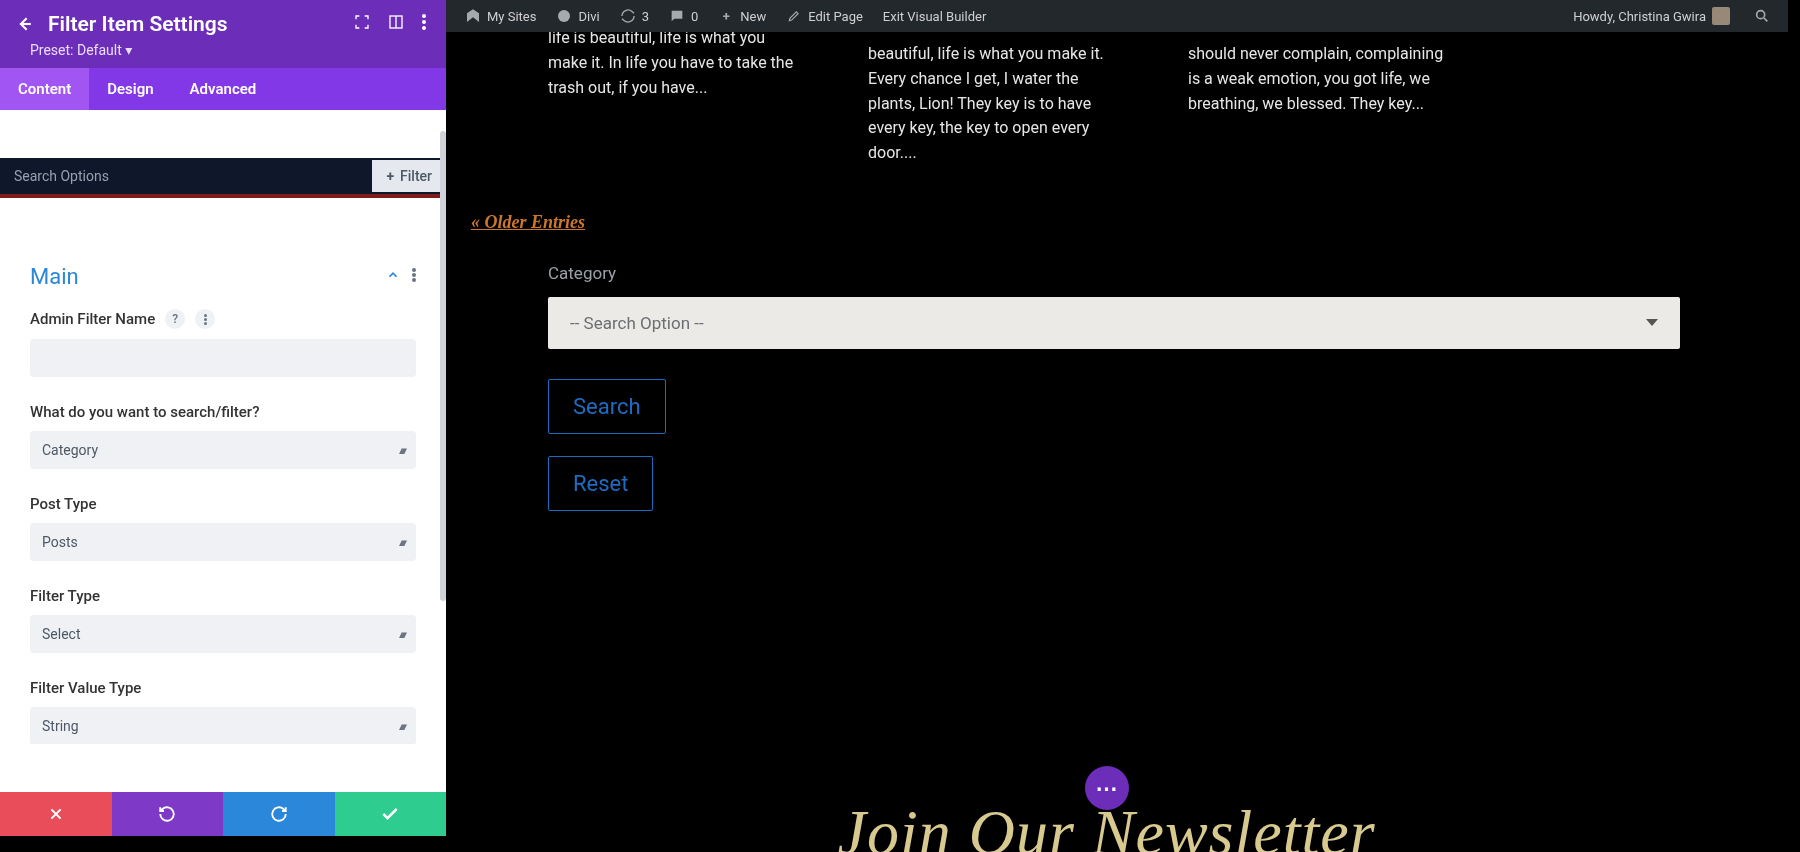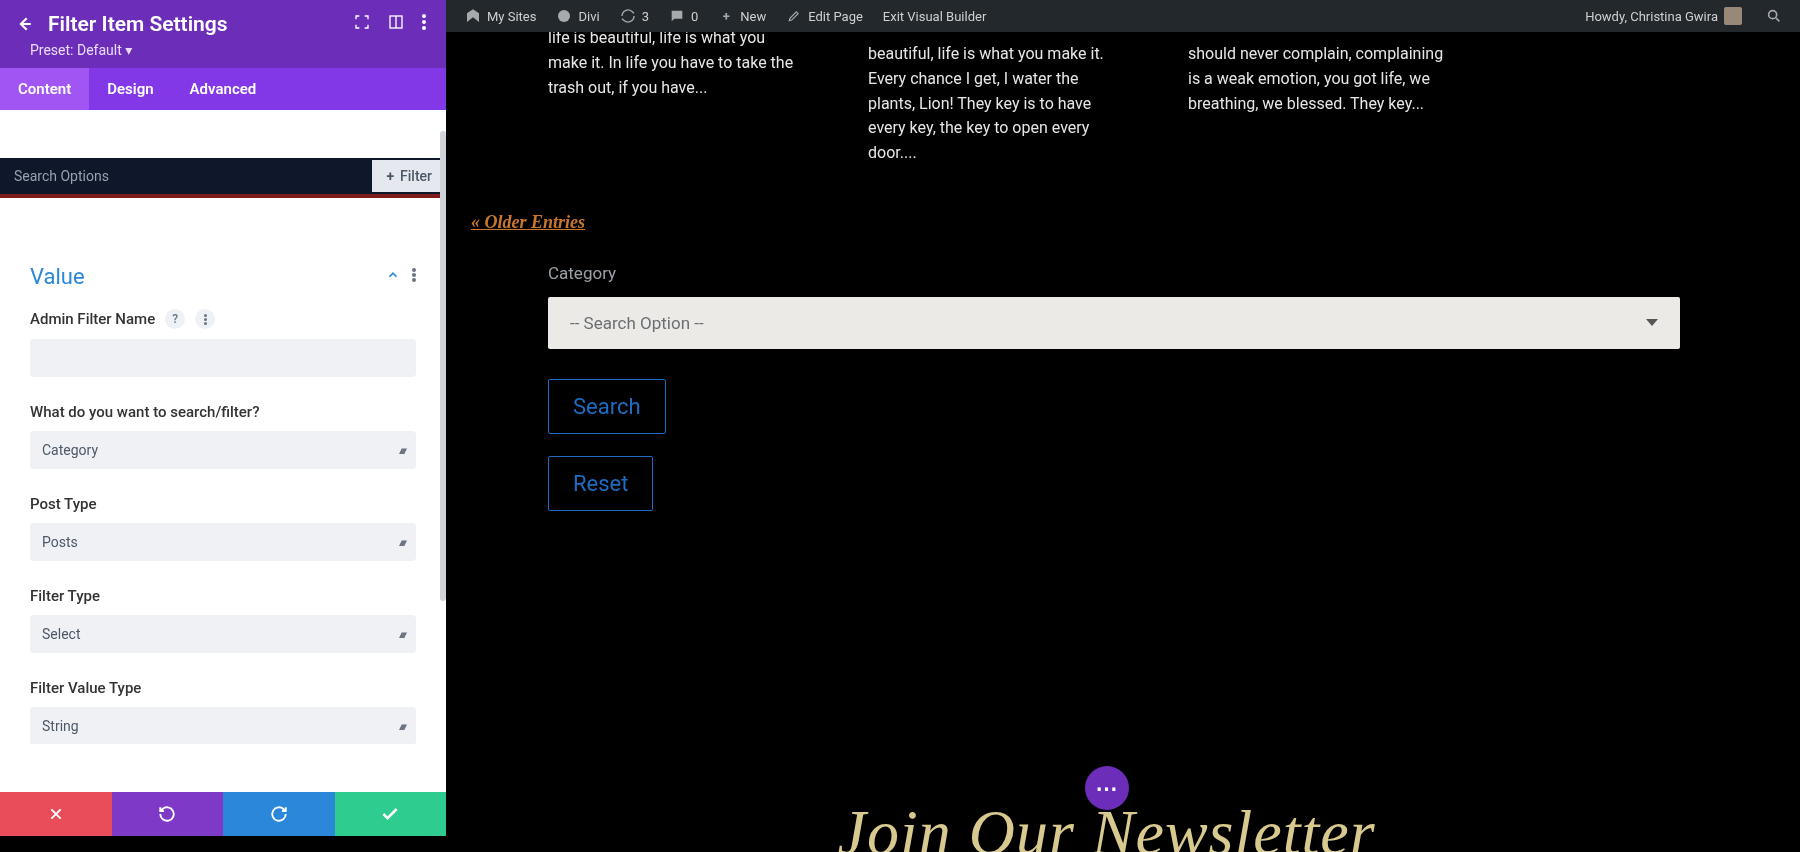--- a/index.html
+++ b/index.html
@@ -1,19 +1,19 @@
 <!DOCTYPE html>
 <html><head>
 <meta charset="utf-8">
 <style>
   * { box-sizing: border-box; margin: 0; padding: 0; }
   body { font-family: -apple-system, BlinkMacSystemFont, "Segoe UI", Roboto, Helvetica, Arial, sans-serif; background: #000; color: #fff; overflow: hidden; }
 
   
-  .adminbar { position: fixed; top: 0; left: 413px; right: 0; height: 32px; background: #23282d; display: flex; align-items: center; z-index: 50; font-size: 13px; }
+  .adminbar { position: fixed; top: 0; left: 413px; right: 12px; height: 32px; background: #23282d; display: flex; align-items: center; z-index: 50; font-size: 13px; }
   .adminbar .ab-left { display: flex; align-items: center; gap: 0; padding-left: 6px; }
   .adminbar .ab-item { display: inline-flex; align-items: center; gap: 6px; color: #cfcfcf; padding: 0 10px; height: 32px; cursor: pointer; }
   .adminbar .ab-right { margin-left: auto; display: flex; align-items: center; gap: 4px; padding-right: 8px; }
   .adminbar .avatar { width: 18px; height: 18px; background: #998877; border-radius: 2px; display:inline-block; }
   .adminbar .ab-icon { width:16px; height:16px; display:inline-flex; align-items:center; justify-content:center; fill:#a7aaad; color:#a7aaad; }
 
   
   .panel { position: fixed; top: 0; left: 0; bottom: 16px; width: 446px; background: #fff; z-index: 100; display: flex; flex-direction: column; color: #333; gap: 48px; }
   .panel-hd { background: #6c2eb9; color: #fff; }
   .panel-titlebar { display: flex; align-items: center; padding: 12px 14px 6px; gap: 12px; }
@@ -109,21 +109,21 @@
   <div class="toolbar2">
     <div class="search-opts">Search Options</div>
     <div class="filter-btn">
         <span class="plus">+</span>
         <span>Filter</span>
       </div>
   </div>
 
   <div class="panel-body">
     <div class="section-hd">
-      <div class="section-title">Value</div>
+      <div class="section-title">Main</div>
       <span class="chev-up"><svg width="14" height="14" viewBox="0 0 24 24" fill="none" stroke="#2b87da" stroke-width="3">
             <path d="M6 15l6-6 6 6"></path>
           </svg></span>
       <span class="dots"><svg width="4" height="14" viewBox="0 0 4 14" fill="#6b7280">
             <circle cx="2" cy="2" r="2"></circle>
             <circle cx="2" cy="7" r="2"></circle>
             <circle cx="2" cy="12" r="2"></circle>
           </svg></span>
     </div>
 

